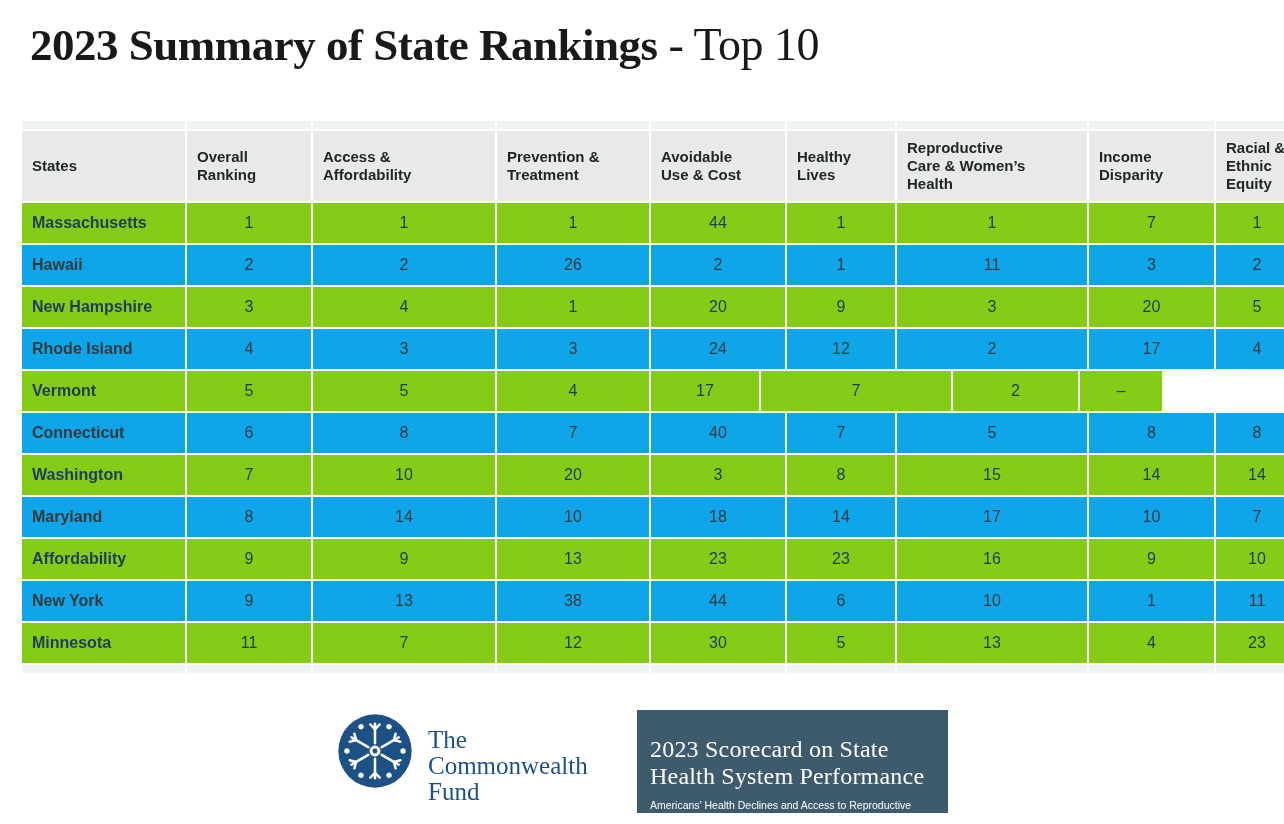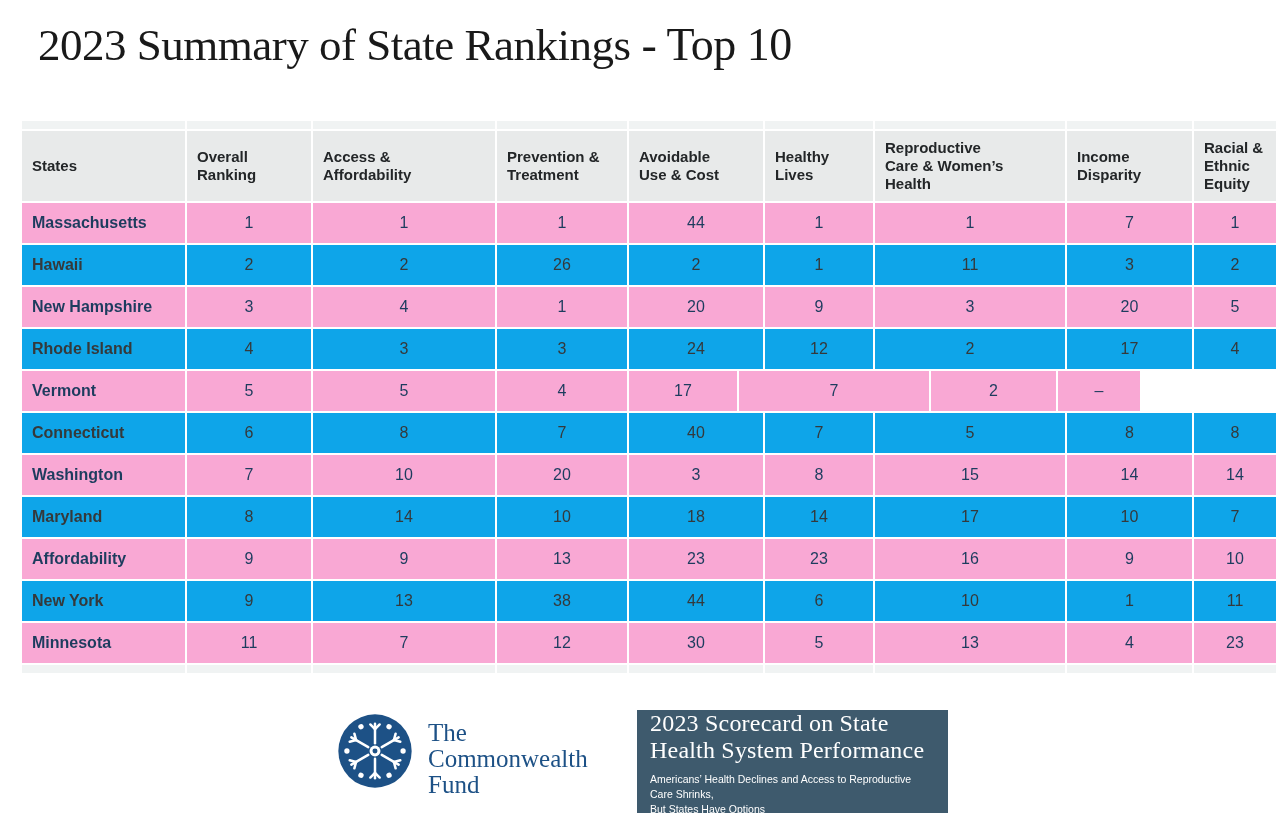--- a/index.html
+++ b/index.html
@@ -6,52 +6,52 @@
   body{
     width:1284px;height:824px;position:relative;overflow:hidden;
     background:#ffffff;font-family:"Liberation Sans",sans-serif;
   }
   
   .page-title{
     position:absolute;left:30px;top:18px;
     font-family:"Liberation Serif",serif;color:#191919;
     font-size:45px;letter-spacing:-0.5px;white-space:nowrap;
   }
-  .page-title .t-main{font-weight:400;margin-left:8px;}
+  .page-title .t-main{font-weight:700;}
   .page-title .t-suffix{font-weight:400;font-size:46px;}
   
   .tbl{position:absolute;left:22px;top:121px;width:1240px;}
   .trow{display:flex;gap:2px;margin-bottom:2px;}
   .cell{box-sizing:border-box;flex:0 0 auto;}
-  .c0{width:163px}.c1{width:124px}.c2{width:182px}.c3{width:130px}
+  .c0{width:163px}.c1{width:124px}.c2{width:182px}.c3{width:152px}
   .c4{width:134px}.c5{width:108px}.c6{width:190px}.c7{width:125px}.c8{width:82px}
   .cap .cell{height:8px;background:#f0f3f3;}
   .head .cell{
     height:70px;background:#e8eaea;display:flex;align-items:center;
     padding-left:10px;font-weight:700;font-size:15px;color:#232628;
     white-space:pre-line;line-height:1.22;
   }
   .drow .cell{
     height:40px;display:flex;align-items:center;justify-content:center;
     font-size:16px;
   }
   .drow .c0{justify-content:flex-start;padding-left:10px;font-weight:700;}
-  .drow.odd .cell{background:#f9a8d4;color:#1d3c5e;}
+  .drow.odd .cell{background:#84cc16;color:#1d3c5e;}
   .drow.even .cell{background:#0ea5e9;color:#35393b;}
   
   .logo-group{position:absolute;left:336px;top:708px;display:flex;align-items:flex-start;}
   .logo-badge{width:78px;height:78px;margin-top:4px;}
   .logo-text{
-    margin-left:14px;margin-top:12px;
+    margin-left:14px;margin-top:19px;
     font-family:"Liberation Serif",serif;font-weight:500;
     font-size:25px;line-height:26px;color:#1d5186;white-space:pre-line;
   }
   .banner{
     position:absolute;left:637px;top:710px;width:311px;height:103px;
-    background:#3e5a6d;box-sizing:border-box;padding:0 13px 0 13px;
+    background:#3e5a6d;box-sizing:border-box;padding:26px 13px 0 13px;
   }
   .banner-title{
     font-family:"Liberation Serif",serif;font-weight:500;color:#ffffff;
     font-size:24px;line-height:1.13;white-space:pre-line;letter-spacing:0.2px;
   }
   .banner-sub{
     margin-top:8px;color:#ffffff;font-size:10.5px;line-height:1.4;
     white-space:pre-line;
   }
 </style>

